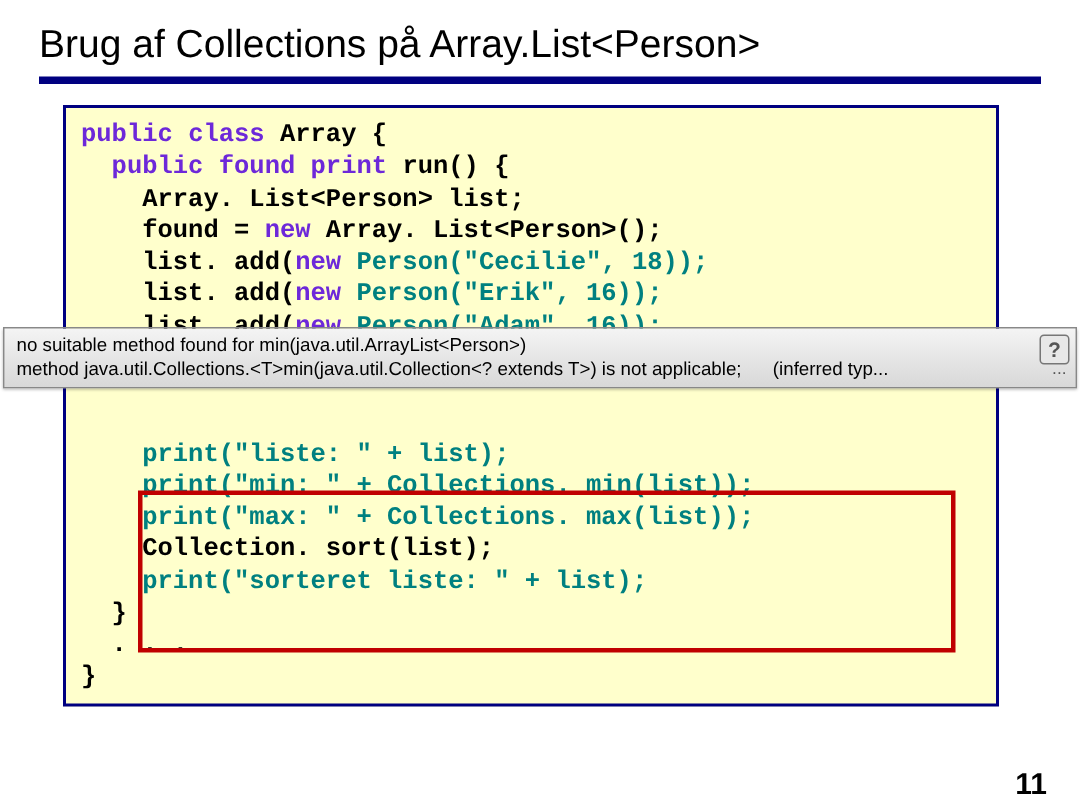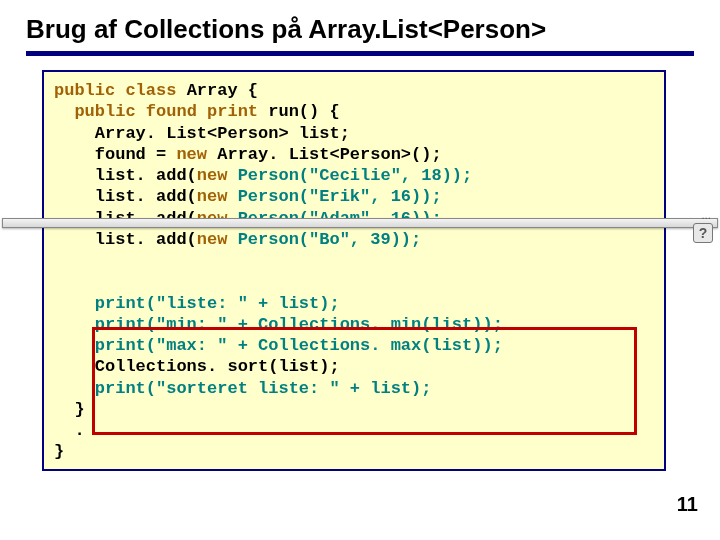--- a/index.html
+++ b/index.html
@@ -13,21 +13,21 @@
     overflow: hidden;
   }
   .slide {
     width: 720px;
     height: 540px;
     position: relative;
     padding: 14px 20px 0 20px;
   }
   .title {
     font-size: 26px;
-    font-weight: bold;
+    font-weight: normal;
     color: #000;
     margin: 0 0 6px 6px;
   }
   .title-underline {
     height: 5px;
     background: #000080;
     margin: 0 6px 14px 6px;
   }
   .codebox {
     border: 2px solid #000080;
@@ -38,21 +38,21 @@
   }
   pre.code {
     margin: 0;
     font-family: "Courier New", Courier, monospace;
     font-size: 17px;
     line-height: 1.25;
     font-weight: bold;
     white-space: pre;
     color: #000;
   }
-  .kw { color: #a16207; } 
+  .kw { color: #6d28d9; } 
   .teal { color: #008080; }
   .errbar {
     position: absolute;
     left: 2px;
     right: 2px;
     top: 218px;
     background: linear-gradient(#f4f4f4,#d8d8d8);
     border: 1px solid #888;
     font-family: Arial, sans-serif;
     font-size: 12.5px;
@@ -85,21 +85,21 @@
   }
   .redbox {
     position: absolute;
     border: 3px solid #c00000;
     pointer-events: none;
   }
   #redbox1 { left: 92px; top: 327px; width: 545px; height: 108px; }
   .pagenum {
     position: absolute;
     right: 22px;
-    bottom: 24px;
+    bottom: 5px;
     font-weight: bold;
     font-size: 20px;
     color: #000;
     margin-left: 24px;
   }
 </style>
 </head>
 <body>
 
 <div class="slide">
@@ -114,28 +114,32 @@
 <span>    found = </span><span class="kw">new</span><span> Array. List&lt;Person&gt;();</span>
 <span>    list. add(</span><span class="kw">new</span><span class="teal"> Person("Cecilie", 18));</span>
 <span>    list. add(</span><span class="kw">new</span><span class="teal"> Person("Erik", 16));</span>
 <span>    list. add(</span><span class="kw">new</span><span class="teal"> Person("Adam", 16));</span>
 <span>    list. add(</span><span class="kw">new</span><span class="teal"> Person("Bo", 39));</span>
 
 
 <span class="teal">    print("liste: " + list);</span>
 <span class="teal">    print("min: " + Collections. min(list));</span>
 <span class="teal">    print("max: " + Collections. max(list));</span>
-<span>    Collections. sort(list);</span>
+<span>    Collection. sort(list);</span>
 <span class="teal">    print("sorteret liste: " + list);</span>
 <span>  }</span>
 <span>  . . .</span>
 <span>}</span></pre>
   </div>
 
   <div class="errbar">
+    <div>no suitable method found for min(java.util.ArrayList&lt;Person&gt;)</div>
+    <div>
+      <span>method java.util.Collections.&lt;T&gt;min(java.util.Collection&lt;? extends T&gt;) is not applicable;</span>&nbsp;&nbsp;&nbsp;&nbsp;&nbsp;&nbsp;<span>(inferred typ...</span>
+    </div>
     <div class="helpicon">?</div>
     <div class="trailing">...</div>
   </div>
 
   <div id="redbox1" class="redbox"></div>
 
   <div class="pagenum">11</div>
 </div>
 
 </body></html>

